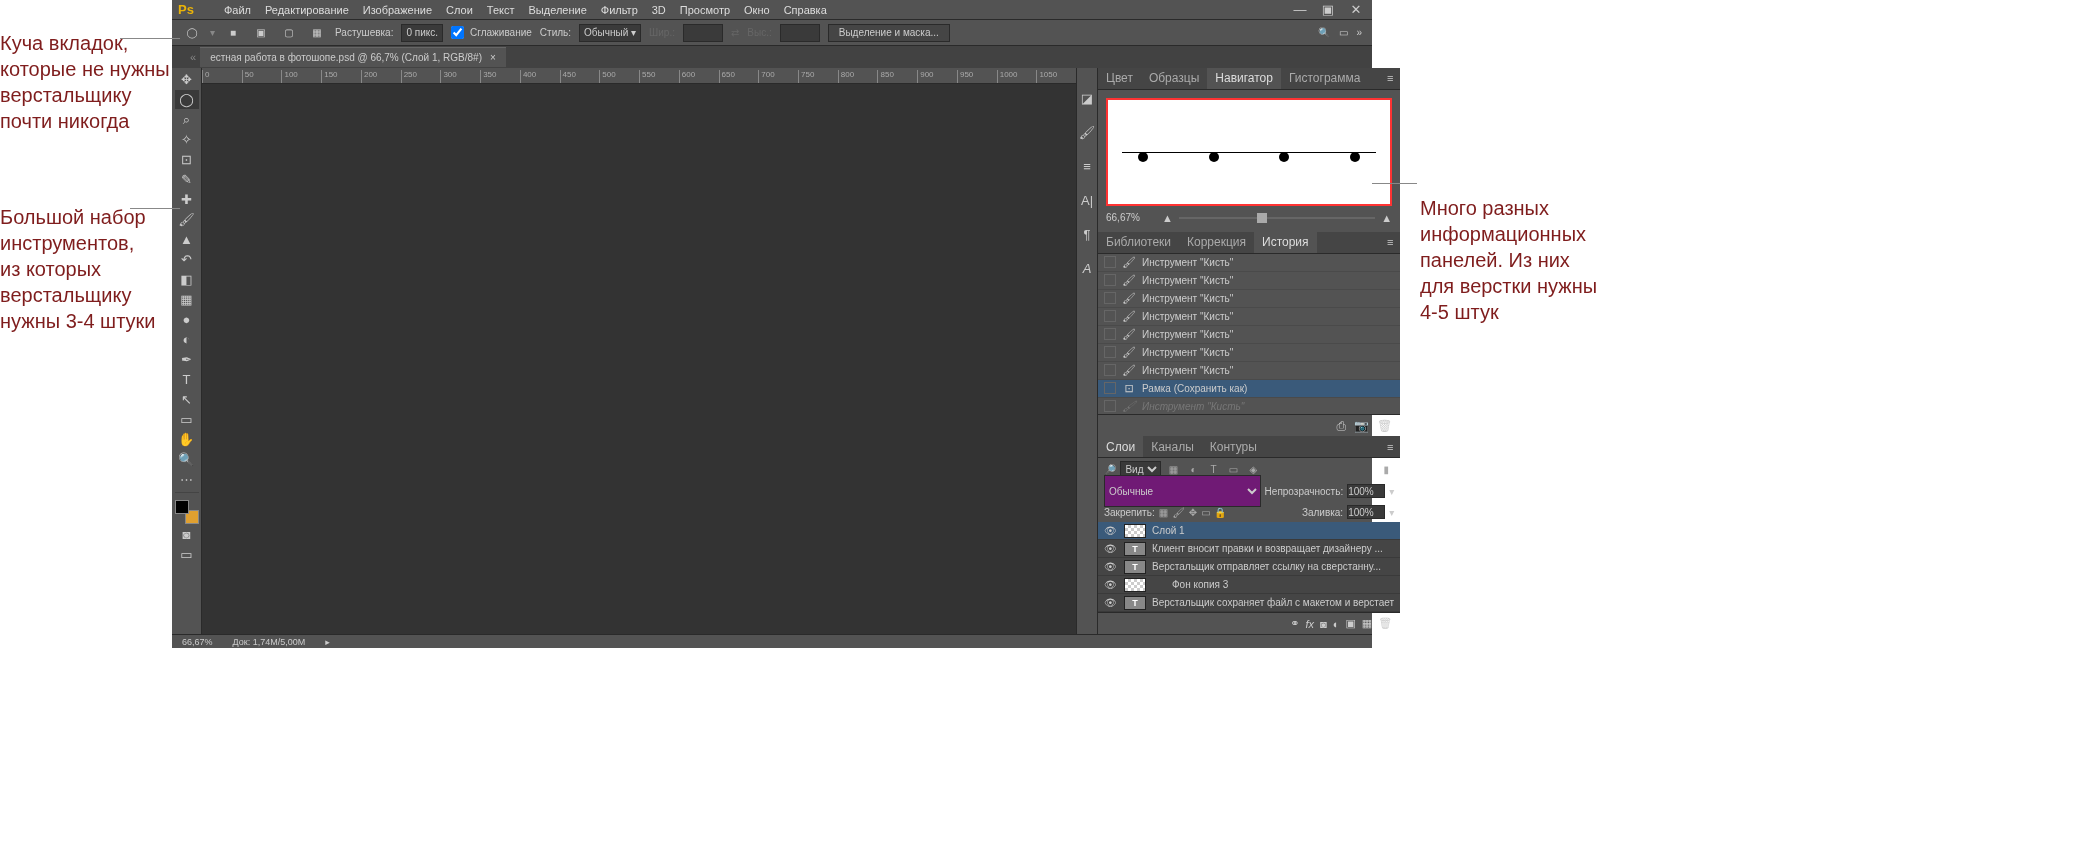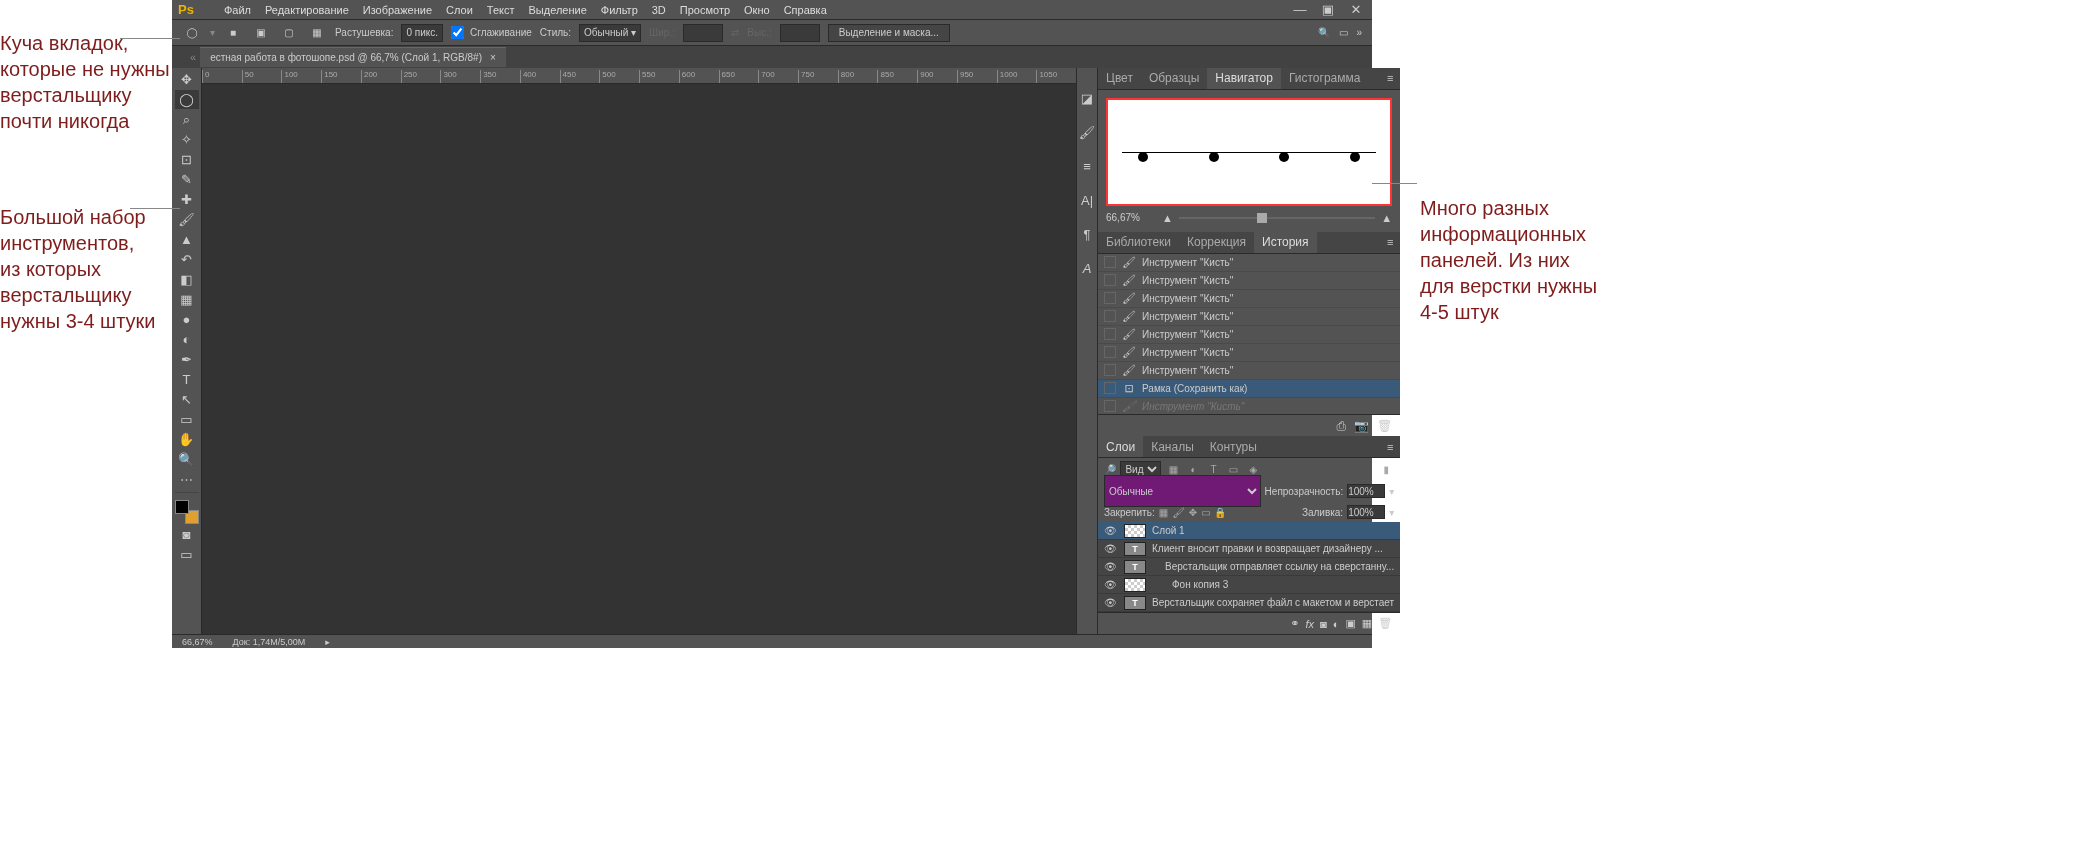--- a/index.html
+++ b/index.html
@@ -389,21 +389,21 @@
                 <span style="overflow: hidden; white-space: nowrap; text-overflow: ellipsis; flex: 1 1 0%;">Слой 1</span>
               </div>
               <div class="layer-item">
                 <span class="eye">👁</span>
                 <span class="thumb" style="background: rgb(136, 136, 136); color: rgb(255, 255, 255);">T</span>
                 <span style="overflow: hidden; white-space: nowrap; text-overflow: ellipsis; flex: 1 1 0%;">Клиент вносит  правки и возвращает  дизайнеру ...</span>
               </div>
               <div class="layer-item">
                 <span class="eye">👁</span>
                 <span class="thumb" style="background: rgb(136, 136, 136); color: rgb(255, 255, 255);">T</span>
-                <span style="overflow: hidden; white-space: nowrap; text-overflow: ellipsis; flex: 1 1 0%; text-align: right;">Верстальщик  отправляет ссылку на сверстанну...</span>
+                <span style="overflow: hidden; white-space: nowrap; text-overflow: ellipsis; flex: 1 1 0%;">Верстальщик  отправляет ссылку на сверстанну...</span>
               </div>
               <div class="layer-item">
                 <span class="eye">👁</span>
                 <span class="thumb checker"></span>
                 <span style="overflow: hidden; white-space: nowrap; text-overflow: ellipsis; flex: 1 1 0%; margin-left: 20px;">Фон копия 3</span>
               </div>
               <div class="layer-item">
                 <span class="eye">👁</span>
                 <span class="thumb" style="background: rgb(136, 136, 136); color: rgb(255, 255, 255);">T</span>
                 <span style="overflow: hidden; white-space: nowrap; text-overflow: ellipsis; flex: 1 1 0%;">Верстальщик  сохраняет файл с макетом и верстает</span>

